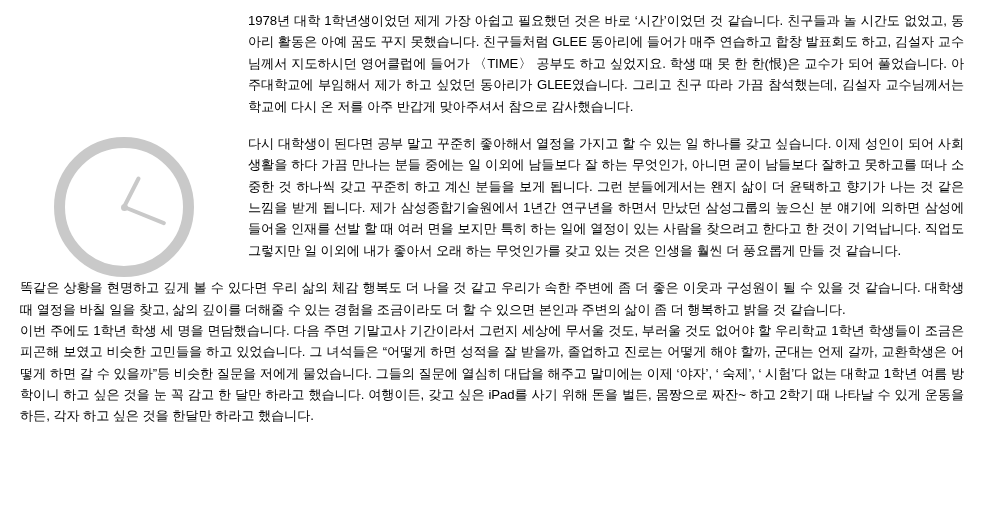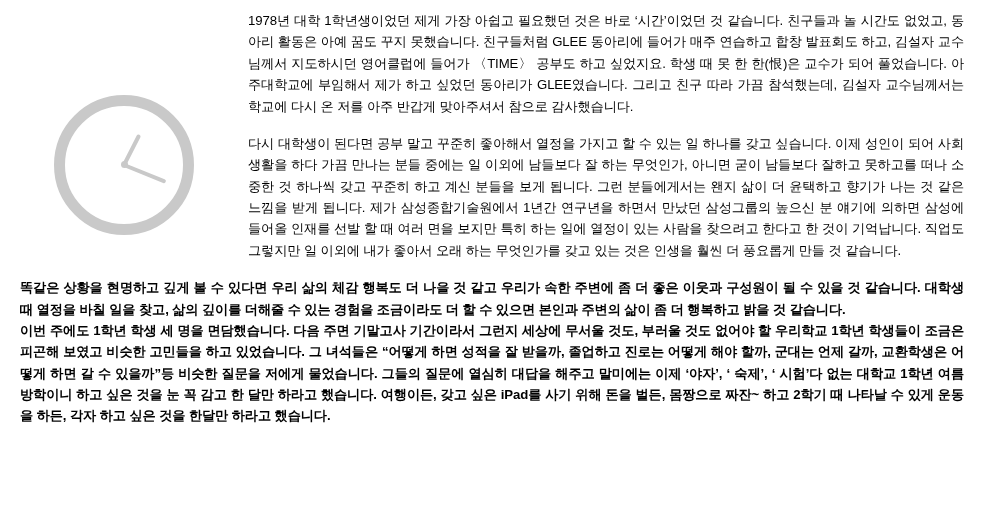--- a/index.html
+++ b/index.html
@@ -17,21 +17,21 @@
   .page {
     position: relative;
     width: 982px;
     height: 522px;
     box-sizing: border-box;
   }
   
   .top-row {
     display: flex;
     flex-direction: row;
-    align-items: center;
+    align-items: flex-end;
     width: 982px;
   }
   .figure-col {
     width: 248px;
     flex: 0 0 248px;
     padding-top: 52px;
     display: flex;
     justify-content: center;
   }
   .clock {
@@ -91,21 +91,20 @@
     margin: 0 0 16px 0;
     font-size: 13.2px;
     line-height: 1.62;
     text-align: justify;
     text-justify: inter-character;
     word-break: break-all;
     letter-spacing: -0.1px;
   }
   p.para.tight {
     margin-bottom: 0;
-    font-weight: bold;
   }
 </style>
 </head>
 <body>
 
 <div class="page">
 
   <div class="top-row">
 
     <div class="figure-col">

